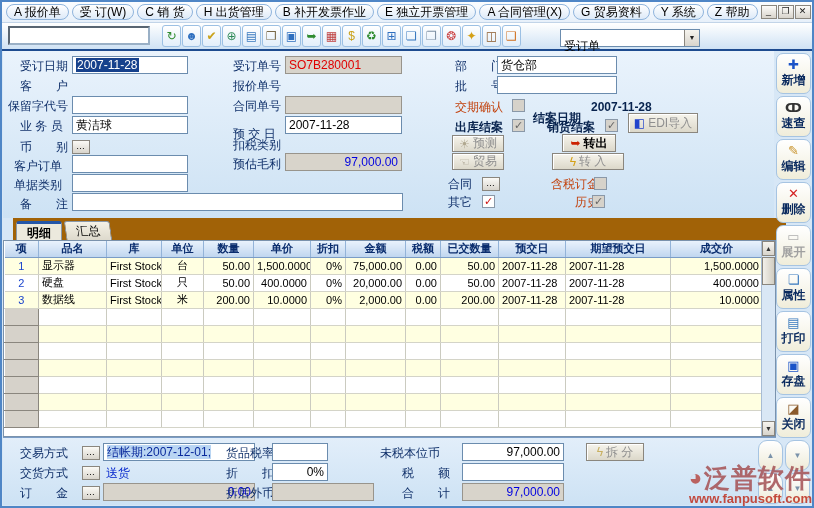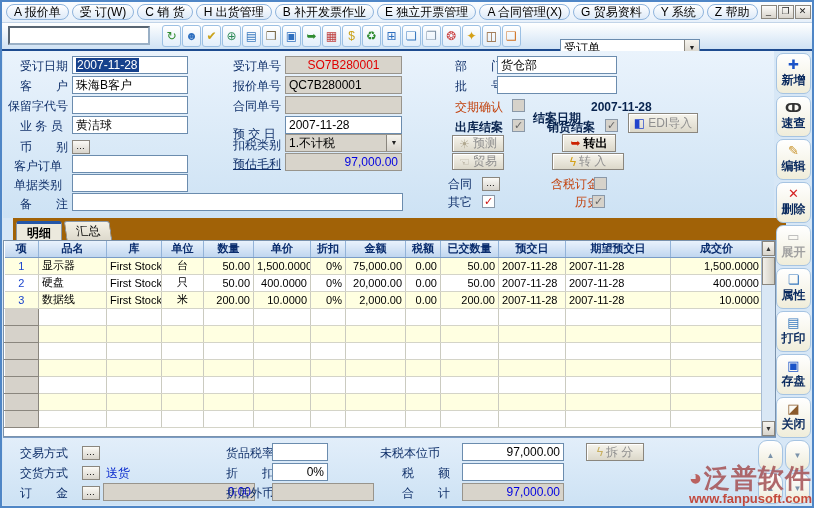--- a/index.html
+++ b/index.html
@@ -15,22 +15,22 @@
   .wbtn{width:16px;height:14px;background:linear-gradient(#fdfcfa,#d8d4cc);border:1px solid #8a867e;
         font-size:9px;line-height:11px;text-align:center;color:#222;}
   
   .toolbar{position:absolute;left:2px;top:23px;right:2px;height:28px;background:linear-gradient(#ffffff,#cfe2f4);
            border-bottom:2px solid #1d4b8f;}
   .qinput{position:absolute;left:6px;top:3px;width:142px;height:19px;border:2px inset #9ab0c6;background:#fff;
           font-size:12px;padding:0 3px;}
   .ticons{position:absolute;left:160px;top:2px;display:flex;gap:1px;}
   .tbtn{width:19px;height:22px;border:1px solid #9cc0e4;border-radius:3px;background:linear-gradient(#ffffff,#e2eefa);
         display:flex;align-items:center;justify-content:center;font-size:12px;}
-  .combo{position:absolute;left:558px;top:16px;width:140px;height:15px;background:#fff;border:1px solid #6b8cae;
-         font-size:12px;line-height:17px;padding:0 3px;}
+  .combo{position:absolute;left:558px;top:6px;width:140px;height:15px;background:#fff;border:1px solid #6b8cae;
+         font-size:12px;line-height:17px;padding:8px 3px;}
   .dd{position:absolute;right:0;top:0;bottom:0;width:15px;background:linear-gradient(#f6f4ee,#d8d4cc);
       border-left:1px solid #8a867e;font-size:7px;text-align:center;line-height:16px;color:#222;}
   
   .formbg{position:absolute;left:3px;top:51px;width:771px;height:167px;background:linear-gradient(#eaf3fc,#cde2f4);}
   .lbl{position:absolute;font-size:12px;color:#10306a;line-height:16px;white-space:pre;}
   .lbl.b{font-weight:bold;color:#08234e;}
   .lbl.dim{color:#c2410c;}
   .lbl.blue{color:#0023cc;}
   .inp{position:absolute;height:18px;background:#fff;border:1px solid #6b8cae;font-size:12px;padding:0 3px;color:#000;}
   div.inp{line-height:16px;}
@@ -142,48 +142,42 @@
       <span>受订单</span>
       <span class="dd">▼</span>
     </div>
   </div>
 
   <div class="formbg"></div>
 
   <span class="lbl" style="left:20px;top:58px;">受订日期</span>
   <div class="inp" style="left:72px;top:56px;width:116px;"><span class="sel">2007-11-28</span></div>
   <span class="lbl" style="left:20px;top:78px;">客　　户</span>
-  <input class="inp" style="left: 72px; top: 76px; width: 116px;" value="珠海B客户">
   <span class="lbl" style="left:8px;top:98px;">保留字代号</span>
   <input class="inp" style="left: 72px; top: 96px; width: 116px;" value="">
   <span class="lbl" style="left:20px;top:118px;">业 务 员</span>
   <input class="inp" style="left: 72px; top: 116px; width: 116px;" value="黄洁球">
   <span class="lbl" style="left:20px;top:139px;">币　　别</span>
   <span class="browse" style="left:72px;top:140px;">…</span>
   <span class="lbl" style="left:14px;top:158px;">客户订单</span>
   <input class="inp" style="left: 72px; top: 155px; width: 116px;" value="">
   <span class="lbl" style="left:14px;top:177px;">单据类别</span>
   <input class="inp" style="left: 72px; top: 174px; width: 116px;" value="">
   <span class="lbl" style="left:20px;top:196px;">备　　注</span>
   <input class="inp" style="left: 72px; top: 193px; width: 331px;" value="">
 
   <span class="lbl" style="left:233px;top:58px;">受订单号</span>
-  <div class="ro red" style="left:285px;top:56px;width:117px;text-align:center;">SO7B280001</div>
+  <div class="ro red" style="left:285px;top:56px;width:117px;">SO7B280001</div>
   <span class="lbl" style="left:233px;top:78px;">报价单号</span>
-  <div class="ro" style="left:285px;top:76px;width:117px;">QC7B280001</div>
   <span class="lbl" style="left:233px;top:98px;">合同单号</span>
   <div class="ro" style="left:285px;top:96px;width:117px;"></div>
   <span class="lbl" style="left:233px;top:126px;">预 交 日</span>
   <input class="inp" style="left: 285px; top: 116px; width: 117px;" value="2007-11-28">
   <span class="lbl" style="left:233px;top:137px;">扣税类别</span>
-  <div class="ro" style="left:285px;top:134px;width:117px;">
-    <span>1.不计税</span>
-    <span class="dd">▼</span>
-  </div>
-  <span class="lbl" style="left:233px;top:156px;text-decoration:underline;">预估毛利</span>
+  <span class="lbl" style="left:233px;top:156px;">预估毛利</span>
   <div class="ro rval" style="left:285px;top:153px;width:117px;">97,000.00</div>
 
   <span class="lbl" style="left:455px;top:58px;">部　　门</span>
   <input class="inp" style="left: 497px; top: 56px; width: 120px;" value="货仓部">
   <span class="lbl" style="left:455px;top:78px;">批　　号</span>
   <input class="inp" style="left: 497px; top: 76px; width: 120px;" value="">
   <span class="lbl dim" style="left:455px;top:99px;">交期确认</span>
   <span class="cb gray" style="left:512px;top:99px;"></span>
   <span class="lbl b" style="left:533px;top:99px;margin-top:11px;">结案日期</span>
   <span class="lbl b" style="left:591px;top:99px;">2007-11-28</span>
@@ -413,20 +407,21 @@
     <div class="vsb">
       <span class="sbbtn" style="top:0;">▲</span>
       <span class="sbthumb"></span>
       <span class="sbbtn" style="bottom:0;">▼</span>
     </div>
   </div>
 
   <div class="footer"></div>
   <span class="lbl" style="left:20px;top:445px;">交易方式</span>
   <span class="browse" style="left:82px;top:446px;">…</span>
+  <div class="inp" style="left:103px;top:443px;width:152px;"><span class="hl">结帐期:2007-12-01; </span></div>
   <span class="lbl" style="left:20px;top:465px;">交货方式</span>
   <span class="browse" style="left:82px;top:466px;">…</span>
   <span class="lbl blue" style="left:106px;top:465px;">送货</span>
   <span class="lbl" style="left:20px;top:485px;">订　　金</span>
   <span class="browse" style="left:82px;top:486px;">…</span>
   <div class="ro rval" style="left:103px;top:483px;width:152px;">0.00</div>
   <span class="lbl" style="left:226px;top:445px;">货品税率</span>
   <input class="inp" style="left: 272px; top: 443px; width: 56px;" value="">
   <span class="lbl" style="left:226px;top:465px;">折　　扣</span>
   <input class="inp" style="left: 272px; top: 463px; width: 56px; text-align: right;" value="0%">

